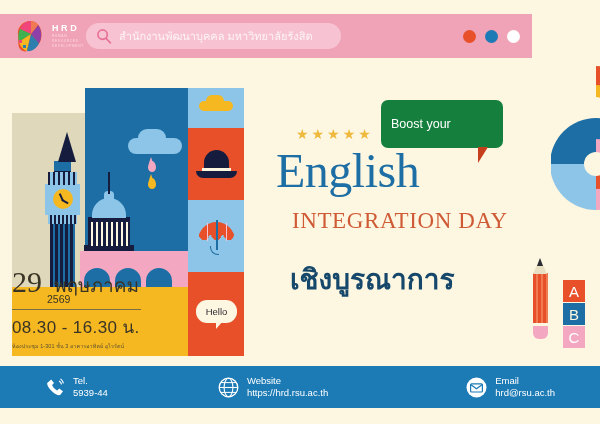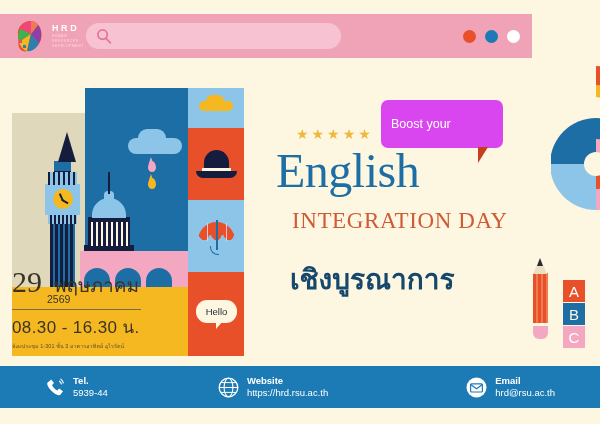--- a/index.html
+++ b/index.html
@@ -102,21 +102,21 @@
   .date-block{position:absolute;left:12px;top:268px;width:150px;}
   .date-row{display:flex;align-items:flex-end;}
   .date-num{font-family:"Liberation Serif","DejaVu Serif",serif;font-size:30px;color:#3a3426;line-height:28px;}
   .date-mon{font-size:19px;color:#3a3426;margin-left:12px;line-height:20px;}
   .date-yr{font-size:10.5px;color:#3a3426;margin-left:35px;margin-top:-3px;}
   .date-rule{width:129px;height:1px;background:#7a6c45;margin:4px 0 3px 0;}
   .date-time{font-size:17px;color:#3a3426;letter-spacing:.4px;}
   .date-venue{font-size:5.4px;color:#5a4f30;margin-top:2px;letter-spacing:.1px;}
 
   
-  .bubble{position:absolute;left:381px;top:100px;width:122px;height:48px;background:#d946ef;border-radius:7px;
+  .bubble{position:absolute;left:381px;top:100px;width:122px;height:48px;background:#15803d;border-radius:7px;
     display:flex;flex-direction:column;justify-content:center;padding-left:10px;box-sizing:border-box;}
   .bubble-l1{font-size:12.5px;color:#fff;line-height:15px;}
   .bubble-l2{font-size:10.5px;color:#fff;line-height:14px;}
   .bubble-tail{position:absolute;left:478px;top:147px;width:0;height:0;border-left:10px solid #c63f1d;border-bottom:16px solid transparent;}
 
   .stars{position:absolute;left:296px;top:126px;font-size:14px;color:#eeb93c;letter-spacing:3px;}
   .title-en{position:absolute;left:276px;top:145px;font-family:"Liberation Serif","DejaVu Serif",serif;
     font-size:48px;color:#1c6ea4;line-height:52px;letter-spacing:-.5px;}
   .title-int{position:absolute;left:292px;top:208px;font-family:"Liberation Serif","DejaVu Serif",serif;
     font-size:23px;color:#cf5b36;letter-spacing:.6px;line-height:26px;}
@@ -132,21 +132,21 @@
   .blk{position:absolute;width:22px;height:22px;display:flex;align-items:center;justify-content:center;
     font-size:15px;color:#fff;}
   .blk-a{left:563px;top:280px;background:#e8502a;}
   .blk-b{left:563px;top:303px;background:#1c6ea4;color:#fdf6e0;}
   .blk-c{left:563px;top:326px;background:#f3a7c0;}
 
   
   .footer{position:absolute;left:0;top:366px;width:600px;height:42px;background:#1c7ab5;display:flex;align-items:center;}
   .fitem{display:flex;align-items:center;}
   .ficon{width:21px;height:21px;margin-right:8px;flex:0 0 21px;}
-  .flab{font-size:9.5px;color:#fff;font-weight:700;line-height:12px;}
+  .flab{font-size:9.5px;color:#fff;font-weight:400;line-height:12px;}
   .fval{font-size:9.5px;color:#fff;line-height:12px;}
 </style>
 </head>
 <body>
 
 <div id="poster">
 
   <div class="header-bar">
 
     <div class="logo-wrap">
@@ -167,20 +167,21 @@
         <div class="logo-sub">RESOURCES</div>
         <div class="logo-sub">DEVELOPMENT</div>
       </div>
     </div>
 
     <div class="search-box">
       <svg class="search-icon" viewBox="0 0 16 16">
         <circle cx="6.6" cy="6.6" r="4.7" fill="none" stroke="#e8719a" stroke-width="1.7"></circle>
         <line x1="10" y1="10.4" x2="14.4" y2="14.8" stroke="#e8719a" stroke-width="1.7" stroke-linecap="round"></line>
       </svg>
+      <div class="search-value">สำนักงานพัฒนาบุคคล มหาวิทยาลัยรังสิต</div>
     </div>
 
     <div class="win-dots">
       <div class="dot" style="background:#e8502a"></div>
       <div class="dot" style="background:#1c7ab5"></div>
       <div class="dot" style="background:#ffffff"></div>
     </div>
   </div>
 
   <div class="illus">

